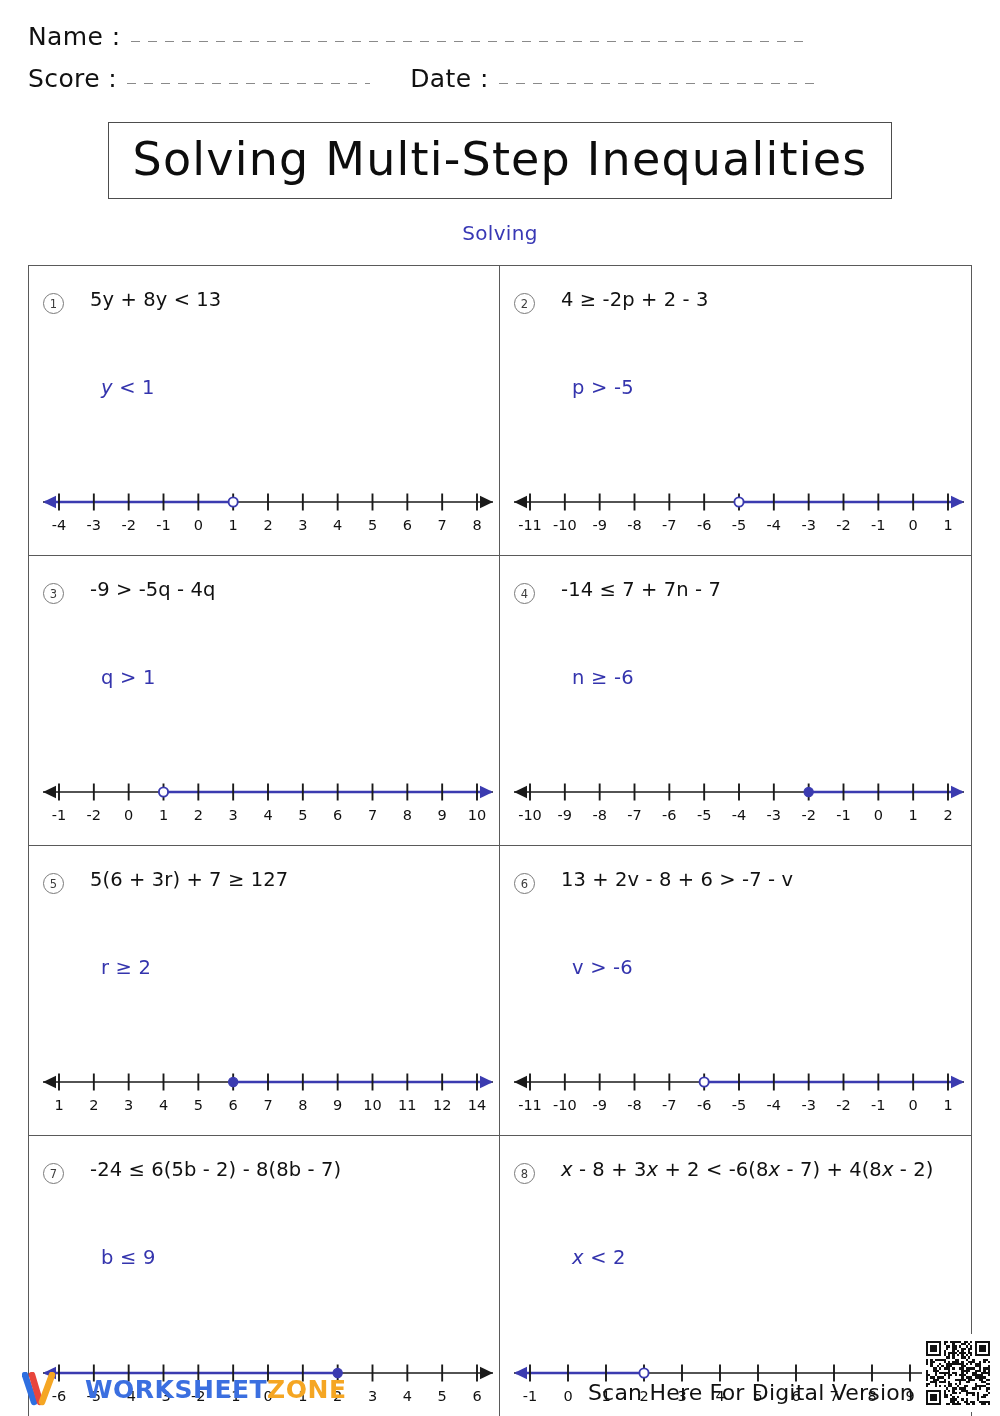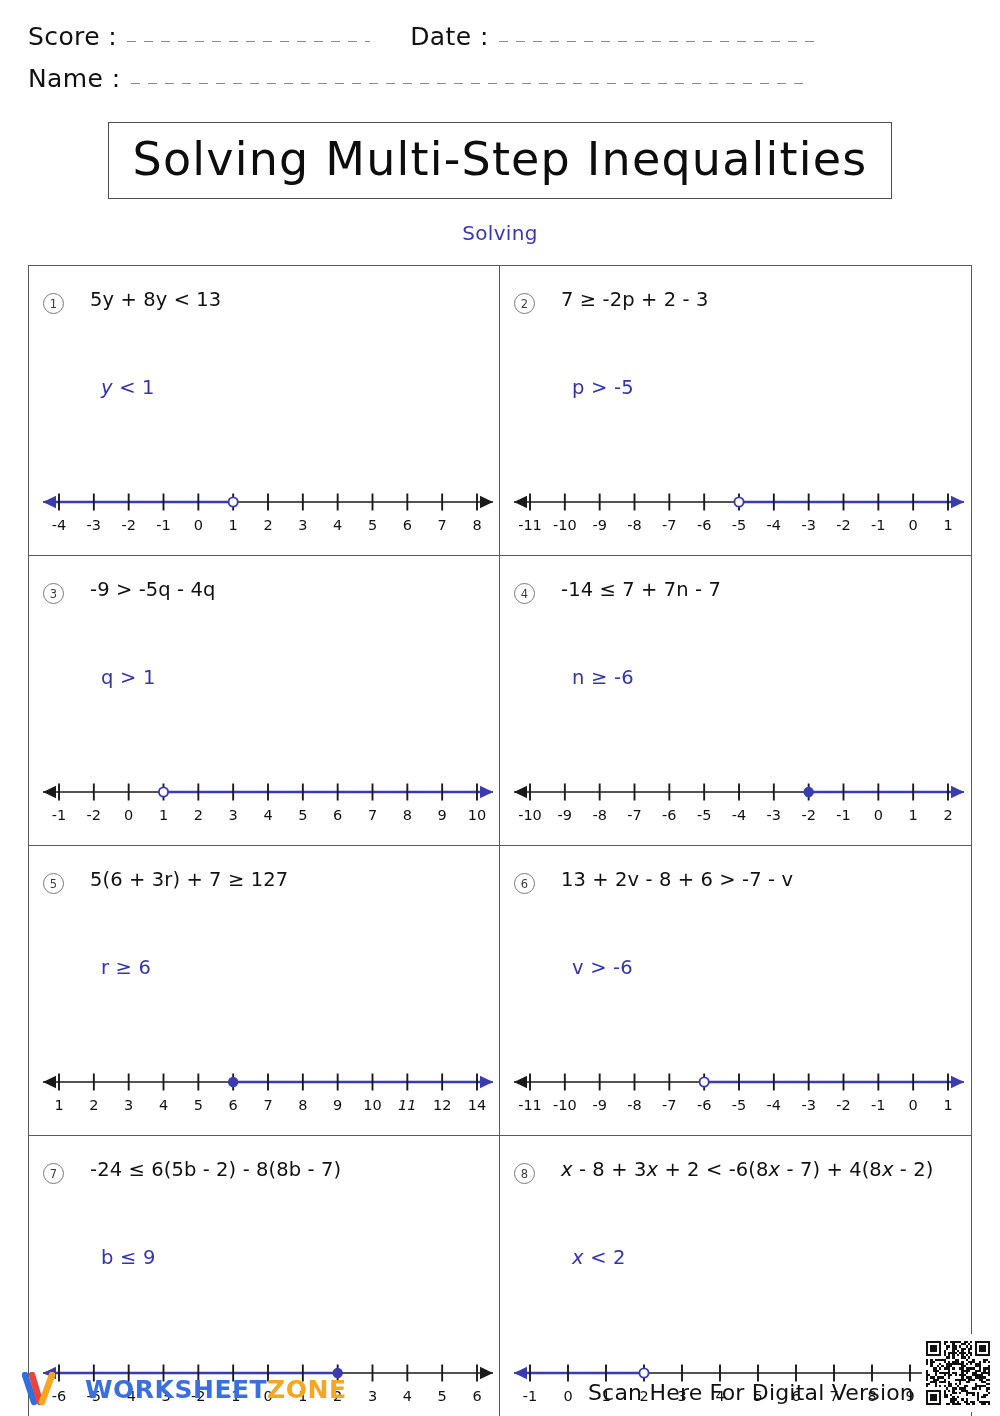--- a/index.html
+++ b/index.html
@@ -115,29 +115,29 @@
     width:72px;height:78px;background:#fff;
     padding:4px;box-sizing:border-box;
   }
   .qr svg{display:block;}
 </style>
 </head>
 <body>
 
 <div class="hdr">
   <div class="hdr-row">
+    <span class="hdr-label">Name :</span>
+    <span class="dash dash-name"></span>
+  </div>
+  <div class="hdr-row">
     <span class="hdr-label">Score :</span>
     <span class="dash dash-score"></span>
     <span class="gap-date"></span>
     <span class="hdr-label">Date :</span>
     <span class="dash dash-date"></span>
-  </div>
-  <div class="hdr-row">
-    <span class="hdr-label">Name :</span>
-    <span class="dash dash-name"></span>
   </div>
 </div>
 
 <div class="title-wrap">
   <div class="title-box">
     <div class="title-text">Solving Multi-Step Inequalities</div>
   </div>
 </div>
 
 <div class="answers">Solving</div>
@@ -183,21 +183,21 @@
           <span style="left: 343.5px;">5</span>
           <span style="left: 378.333px;">6</span>
           <span style="left: 413.167px;">7</span>
           <span style="left: 448px;">8</span>
         </div>
       </div>
     </div>
     <div class="cell">
       <div class="q-head">
         <div class="q-num">2</div>
-        <div class="q-text">7 ≥ -2p + 2 - 3</div>
+        <div class="q-text">4 ≥ -2p + 2 - 3</div>
       </div>
       <div class="ans">p &gt; -5</div>
       <div class="nl">
         <svg width="472" height="34" viewBox="0 0 472 34">
           <line x1="14" y1="20" x2="464" y2="20" stroke="#1a1a1a" stroke-width="1.7"></line>
           <line x1="239" y1="20" x2="462" y2="20" stroke="#3b3bb0" stroke-width="2.3"></line>
           <polygon points="464,20 451,13.8 451,26.2" fill="#3b3bb0"></polygon>
           <polygon points="14,20 27,13.8 27,26.2" fill="#1a1a1a"></polygon>
           <line x1="30" y1="11.5" x2="30" y2="28.5" stroke="#1a1a1a" stroke-width="1.9"></line>
           <line x1="64.83333333333334" y1="11.5" x2="64.83333333333334" y2="28.5" stroke="#1a1a1a" stroke-width="1.9"></line>
@@ -317,21 +317,21 @@
           <span style="left: 413.167px;">1</span>
           <span style="left: 448px;">2</span>
         </div>
       </div>
     </div>
     <div class="cell">
       <div class="q-head">
         <div class="q-num">5</div>
         <div class="q-text">5(6 + 3r) + 7 ≥ 127</div>
       </div>
-      <div class="ans">r ≥ 6</div>
+      <div class="ans">r ≥ 2</div>
       <div class="nl">
         <svg width="472" height="34" viewBox="0 0 472 34">
           <line x1="14" y1="20" x2="464" y2="20" stroke="#1a1a1a" stroke-width="1.7"></line>
           <line x1="204.16666666666669" y1="20" x2="462" y2="20" stroke="#3b3bb0" stroke-width="2.3"></line>
           <polygon points="464,20 451,13.8 451,26.2" fill="#3b3bb0"></polygon>
           <polygon points="14,20 27,13.8 27,26.2" fill="#1a1a1a"></polygon>
           <line x1="30" y1="11.5" x2="30" y2="28.5" stroke="#1a1a1a" stroke-width="1.9"></line>
           <line x1="64.83333333333334" y1="11.5" x2="64.83333333333334" y2="28.5" stroke="#1a1a1a" stroke-width="1.9"></line>
           <line x1="99.66666666666667" y1="11.5" x2="99.66666666666667" y2="28.5" stroke="#1a1a1a" stroke-width="1.9"></line>
           <line x1="134.5" y1="11.5" x2="134.5" y2="28.5" stroke="#1a1a1a" stroke-width="1.9"></line>
@@ -350,21 +350,21 @@
           <span style="left: 30px;">1</span>
           <span style="left: 64.8333px;">2</span>
           <span style="left: 99.6667px;">3</span>
           <span style="left: 134.5px;">4</span>
           <span style="left: 169.333px;">5</span>
           <span style="left: 204.167px;">6</span>
           <span style="left: 239px;">7</span>
           <span style="left: 273.833px;">8</span>
           <span style="left: 308.667px;">9</span>
           <span style="left: 343.5px;">10</span>
-          <span style="left: 378.333px; font-style: italic;">11</span>
+          <span style="left: 378.333px;">11</span>
           <span style="left: 413.167px;">12</span>
           <span style="left: 448px;">14</span>
         </div>
       </div>
     </div>
     <div class="cell">
       <div class="q-head">
         <div class="q-num">6</div>
         <div class="q-text">13 + 2v - 8 + 6 &gt; -7 - v</div>
       </div>

